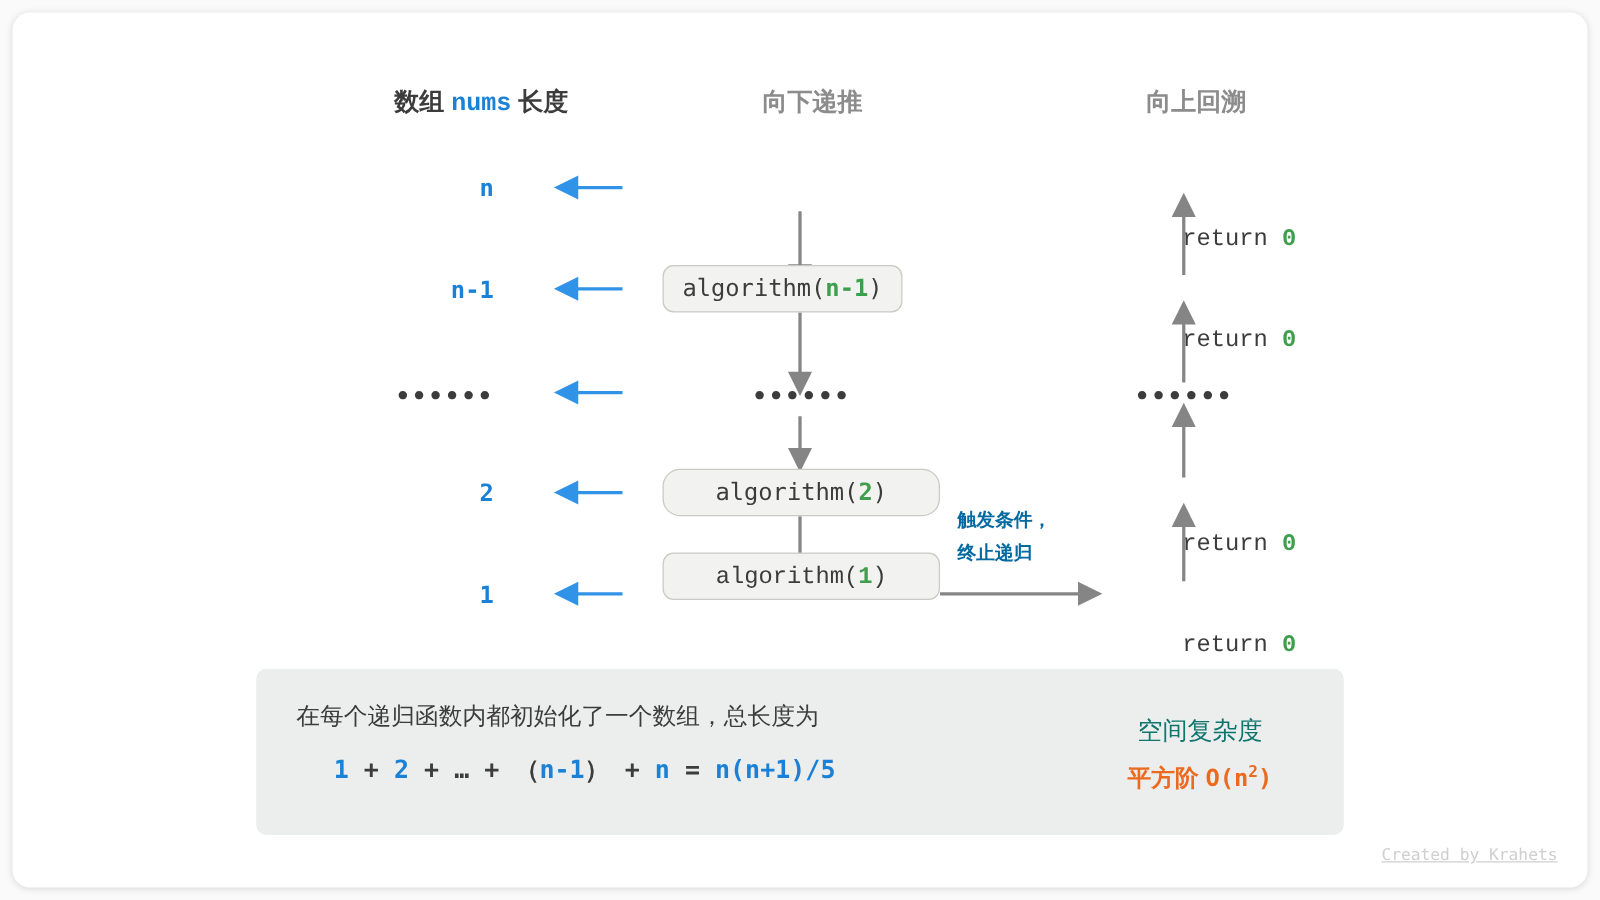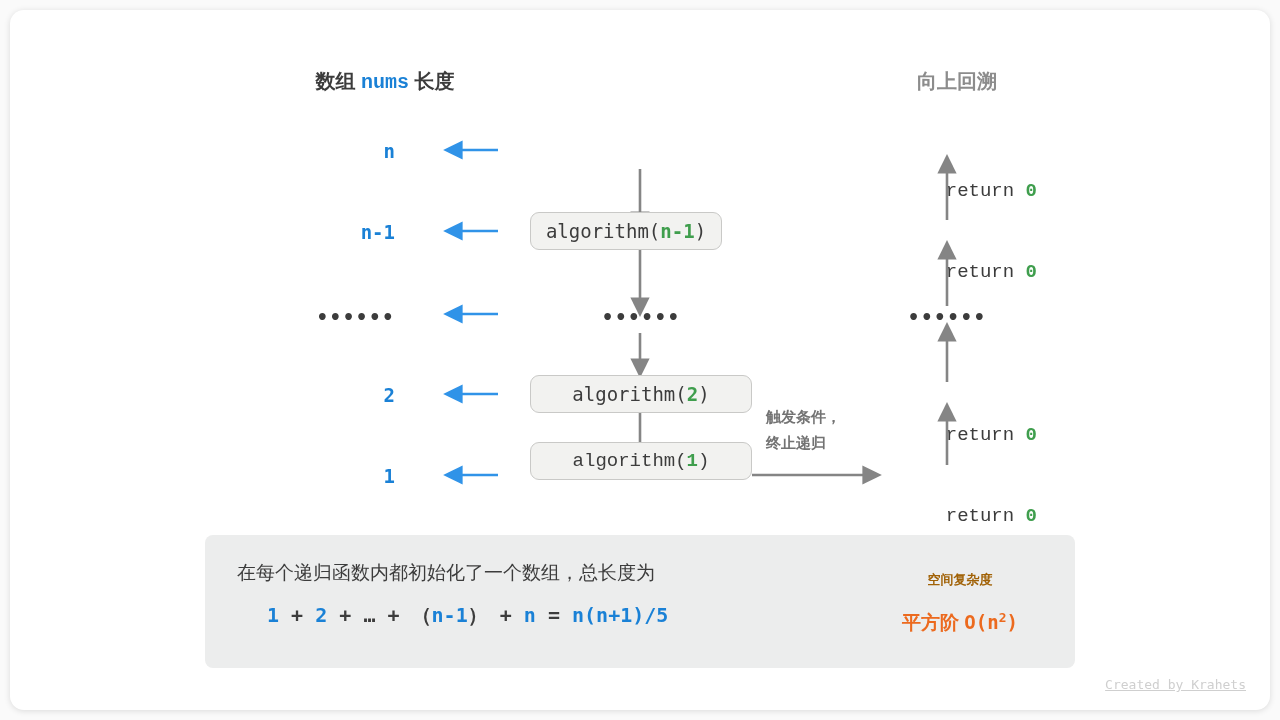--- a/index.html
+++ b/index.html
@@ -74,21 +74,21 @@
     font-size: 19px;
     color: #3c3c3c;
     white-space: nowrap;
     text-align: right;
     margin-top: 40px;
   }
   .ret .zero { color: #3f9e4d; font-weight: bold; }
 
   
   .note {
-    color: #737373;
+    color: #0369a1;
     font-weight: bold;
     font-size: 15px;
     line-height: 26px;
     white-space: nowrap;
   }
 
   
   #summary {
     background: #eceded;
     border-radius: 8px;
@@ -100,23 +100,23 @@
   }
   .sum-formula {
     font-family: "DejaVu Sans Mono", "Liberation Mono", monospace;
     font-weight: bold;
     font-size: 20px;
     color: #3c3c3c;
     white-space: nowrap;
   }
   .sum-formula .b { color: #1a81d6; }
   .sum-right-top {
-    color: #a16207;
-    font-weight: bold;
-    font-size: 13px;
+    color: #0f766e;
+    font-weight: normal;
+    font-size: 20px;
     white-space: nowrap;
     text-align: center;
   }
   .sum-right-bot {
     color: #ec6a1e;
     font-weight: bold;
     font-size: 19px;
     white-space: nowrap;
     text-align: center;
   }
@@ -139,20 +139,21 @@
 <body>
 
 <div id="card">
 
   <div class="abs hdr hdr-dark" style="left:210px; top:58px; width:330px; text-align:center;">
     <span>数组</span>
     <span class="code">nums</span>
     <span>长度</span>
   </div>
 
+  <div class="abs hdr hdr-gray ctr" style="left:540px; top:58px; width:200px;">向下递推</div>
 
   <div class="abs hdr hdr-gray ctr" style="left:847px; top:58px; width:200px;">向上回溯</div>
 
   <svg class="abs" style="left:0; top:0;" width="1260" height="700">
     <defs>
       <marker id="ghead" markerWidth="9" markerHeight="9" refX="4.2" refY="4.5" orient="auto">
         <path d="M0.5,0.8 L8,4.5 L0.5,8.2 z" fill="#858585"></path>
       </marker>
       <marker id="bhead" markerWidth="9" markerHeight="9" refX="4.2" refY="4.5" orient="auto">
         <path d="M0.5,0.8 L8,4.5 L0.5,8.2 z" fill="#3093e8"></path>
@@ -197,21 +198,21 @@
   <div class="abs lenlbl" style="left:230px; top:374px; width:155px;">2</div>
   <div class="abs lenlbl" style="left:230px; top:455px; width:155px;">1</div>
 
 
   <div class="abs callbox" style="left:520px; top:202px; width:192px;">
     <span>algorithm(</span><span class="arg">n-1</span><span>)</span>
   </div>
 
   <div class="abs dots ctr" style="left:520px; top:296px; width:222px;">••••••</div>
 
-  <div class="abs callbox" style="left:520px; top:365px; width:222px;">
+  <div class="abs callbox" style="left:520px; top:365px; width:222px;border-radius:14px;">
     <span>algorithm(</span><span class="arg">2</span><span>)</span>
   </div>
 
   <div class="abs callbox" style="left:520px; top:432px; width:222px;font-family:Liberation Mono, monospace;">
     <span>algorithm(</span><span class="arg">1</span><span>)</span>
   </div>
 
   <div class="abs note" style="left:756px; top:394px;">
     <div>触发条件，</div>
     <div>终止递归</div>

